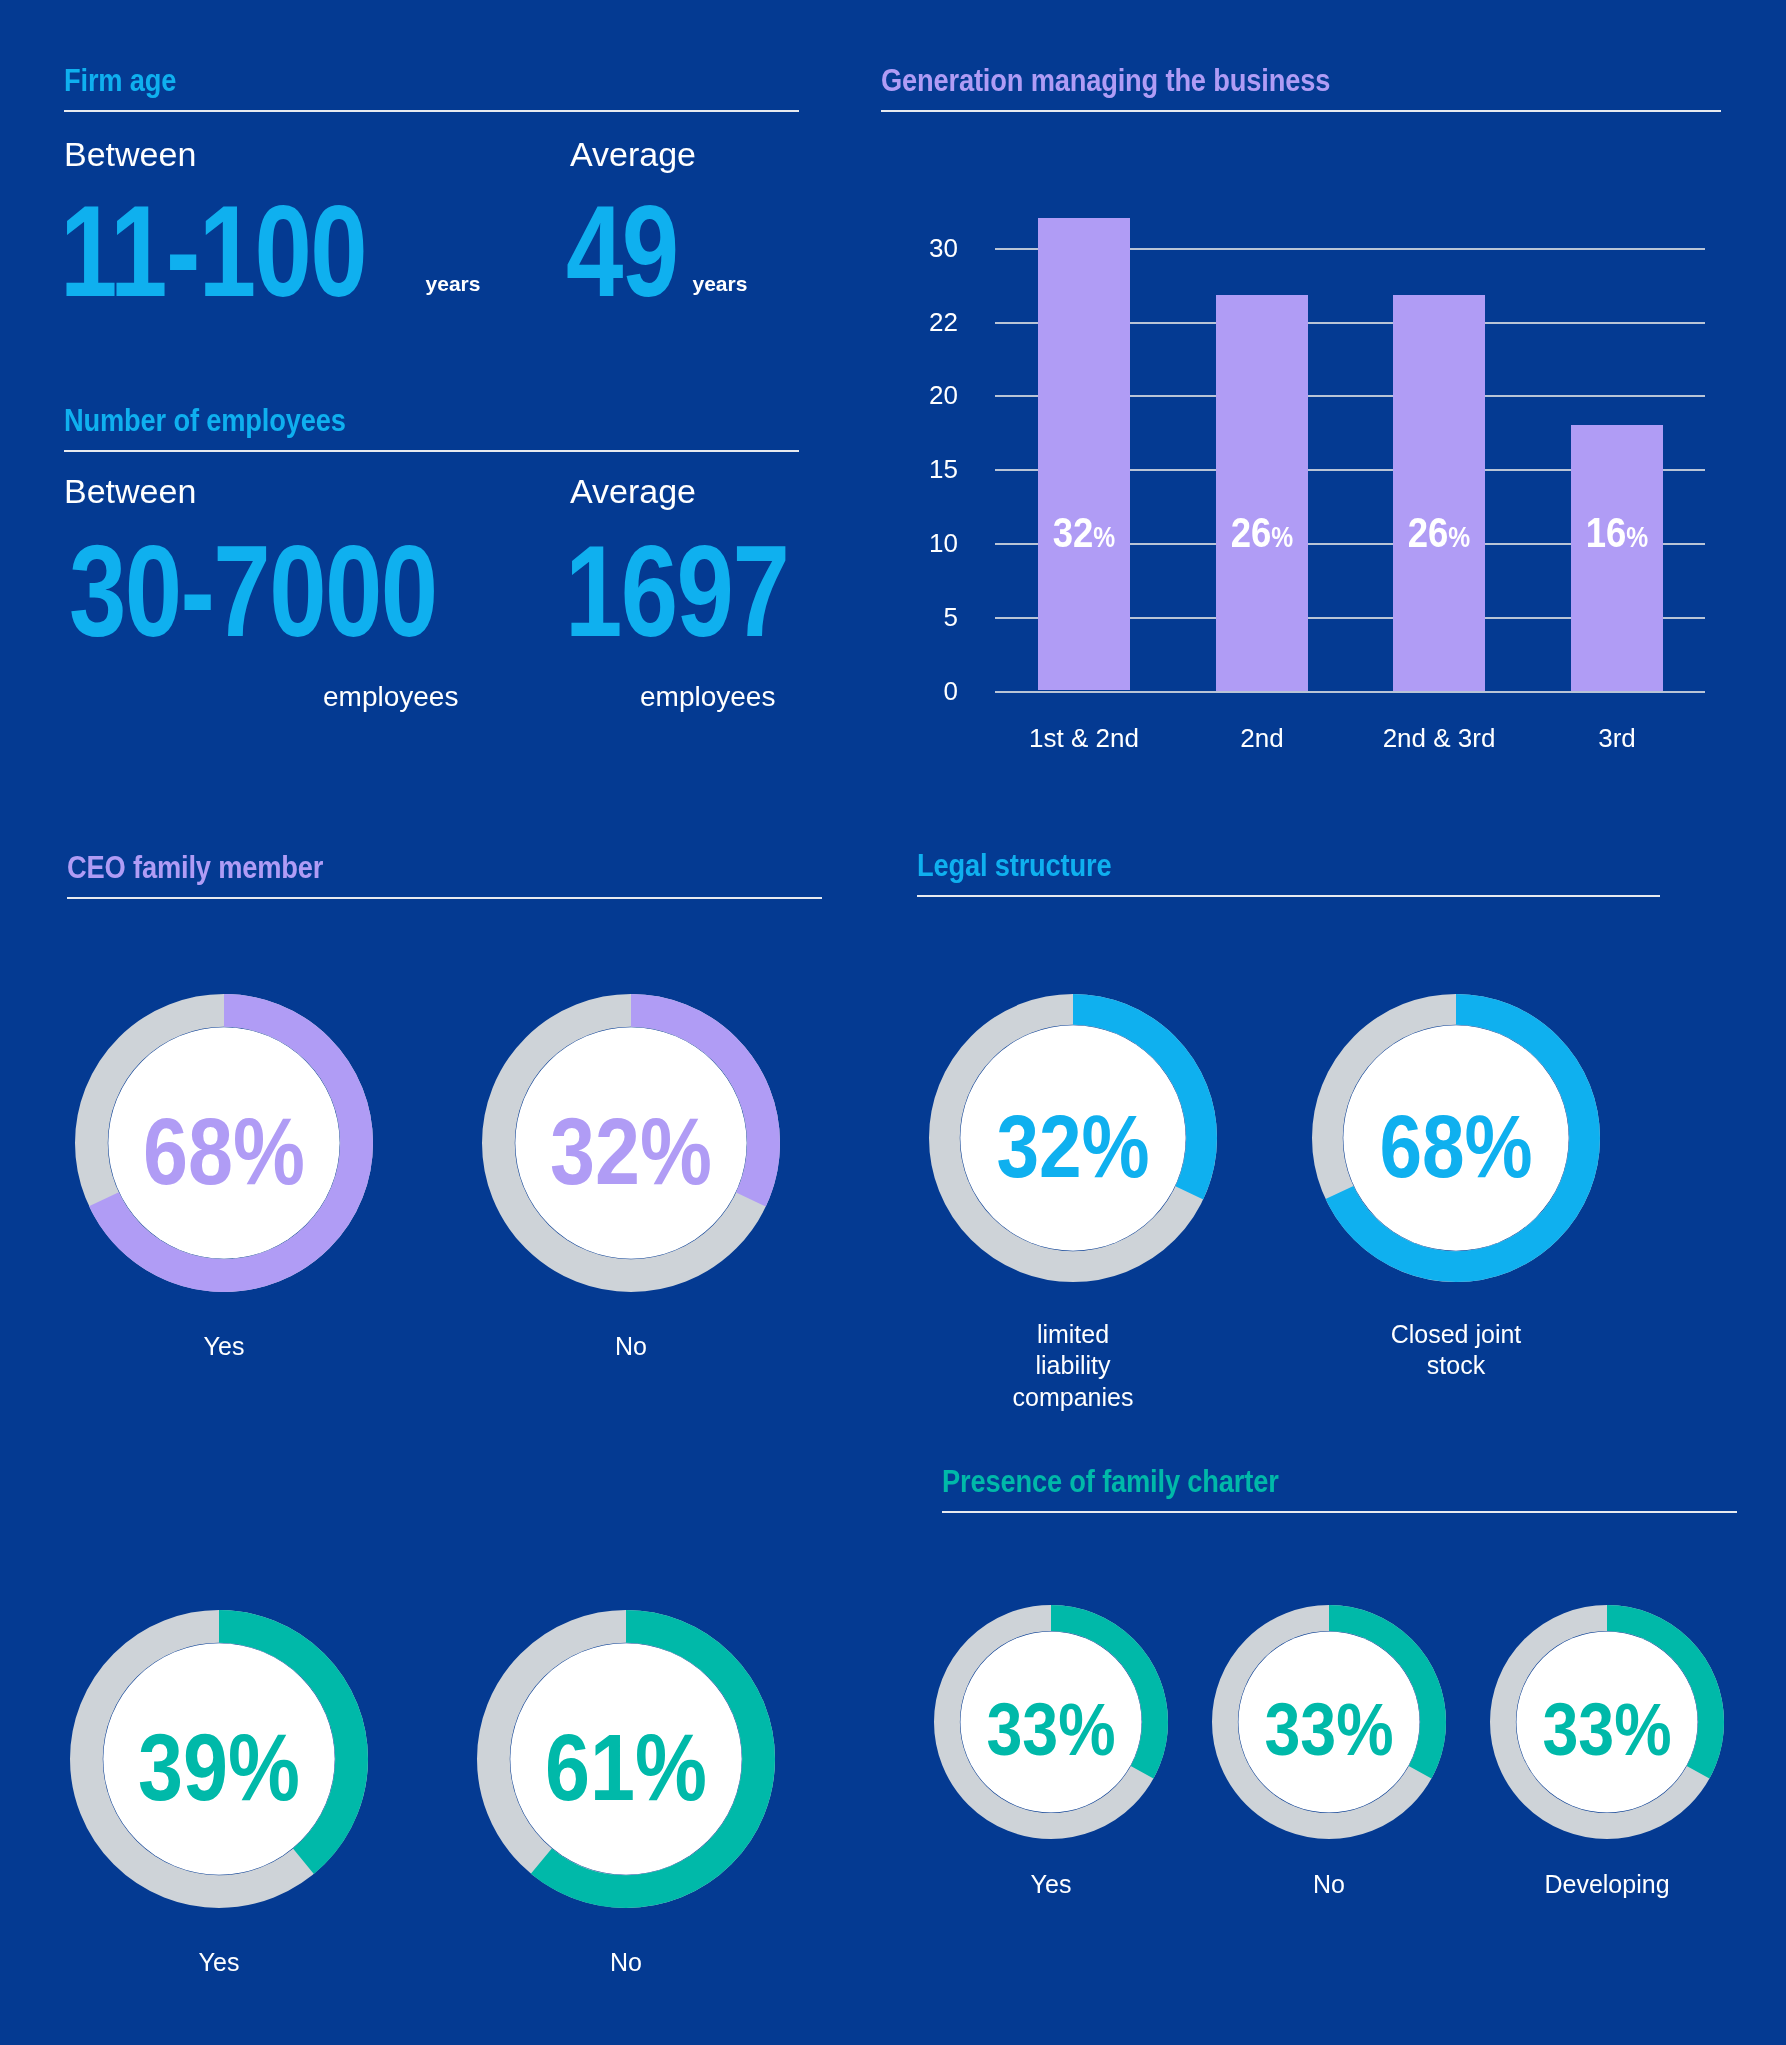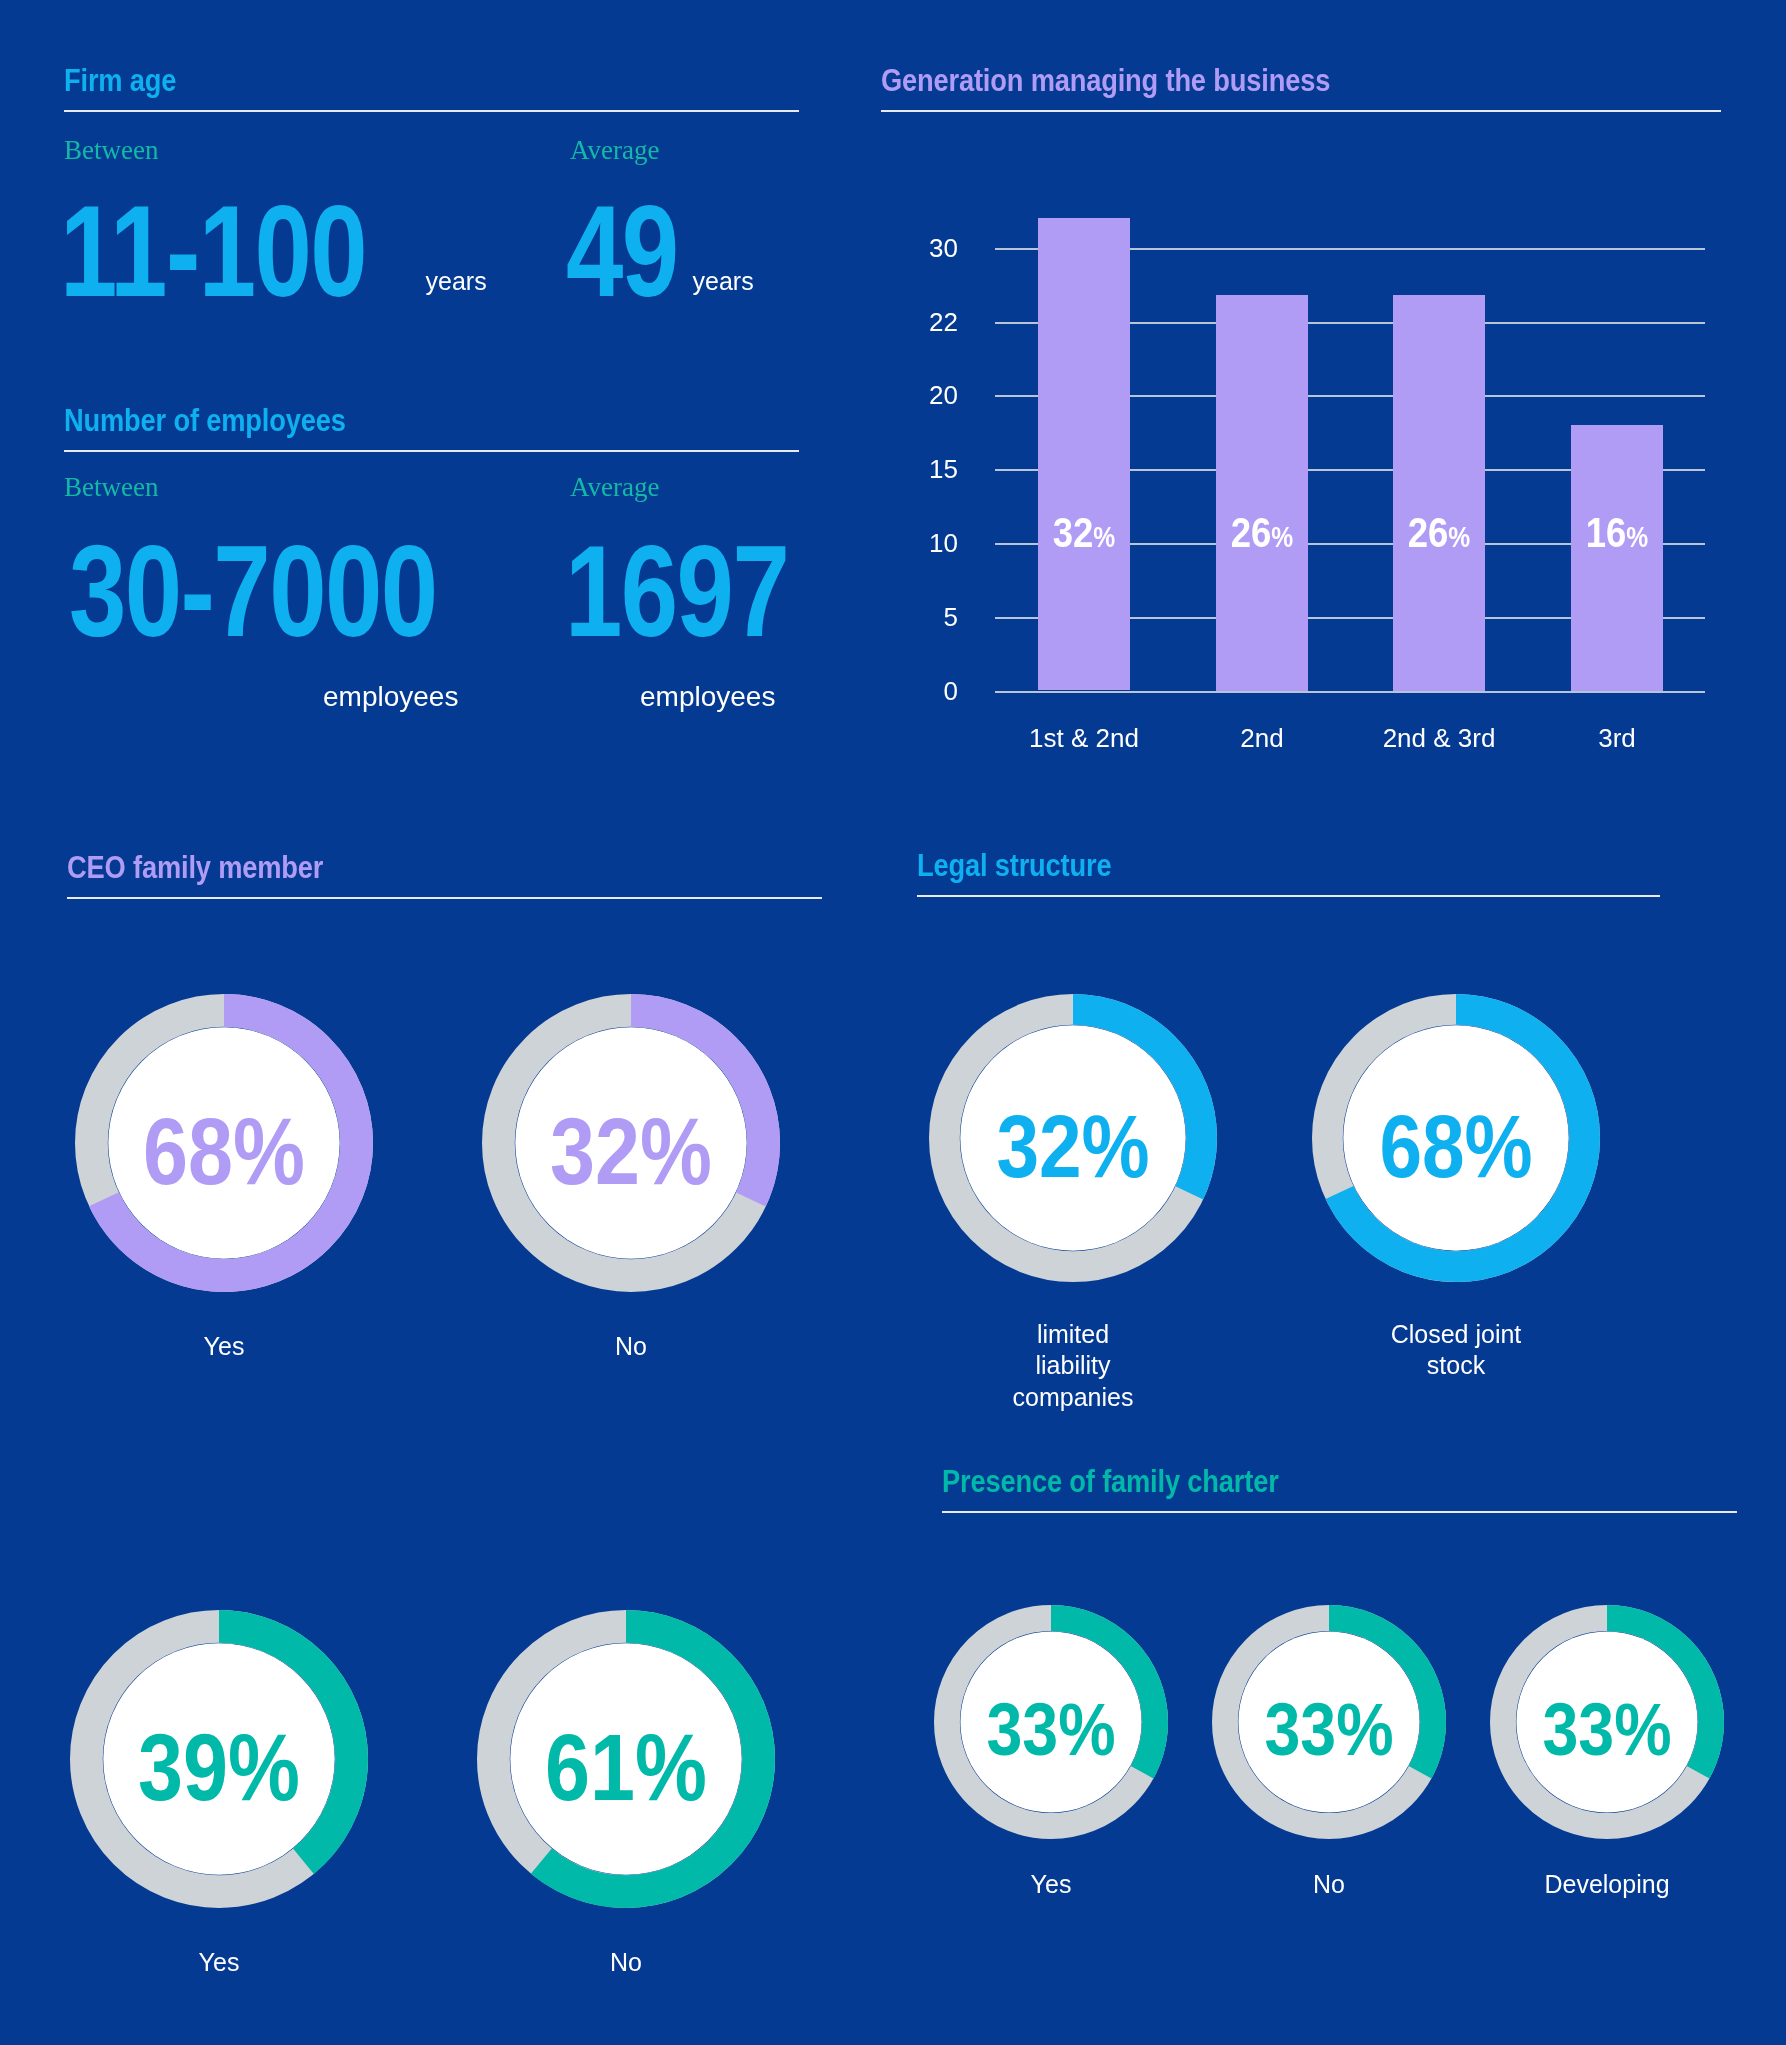--- a/index.html
+++ b/index.html
@@ -29,40 +29,39 @@
     transform-origin: left center;
   }
   .sec-rule {
     height: 2px;
     background: #e7eaf0;
     margin-top: 14px;
   }
 
   
   .stat-label {
-    color: #14b8a6;
-    font-size: 27px;
-    line-height: 1;
-    white-space: nowrap;
-    font-family: Liberation Serif, serif;
+    color: #ffffff;
+    font-size: 34px;
+    line-height: 1;
+    white-space: nowrap;
   }
   .stat-big {
     color: #0fb0ef;
     font-family: "Liberation Sans Narrow", "Liberation Sans", sans-serif;
     font-weight: bold;
     line-height: 0.82;
     white-space: nowrap;
     transform: scaleX(0.80);
     transform-origin: left bottom;
     letter-spacing: -2px;
   }
   .stat-unit-inline {
     color: #ffffff;
-    font-size: 25px;
-    font-weight: normal;
+    font-size: 21px;
+    font-weight: bold;
     letter-spacing: 0;
     white-space: nowrap;
   }
   .stat-unit-below {
     color: #ffffff;
     font-size: 28px;
     white-space: nowrap;
   }
 
   

